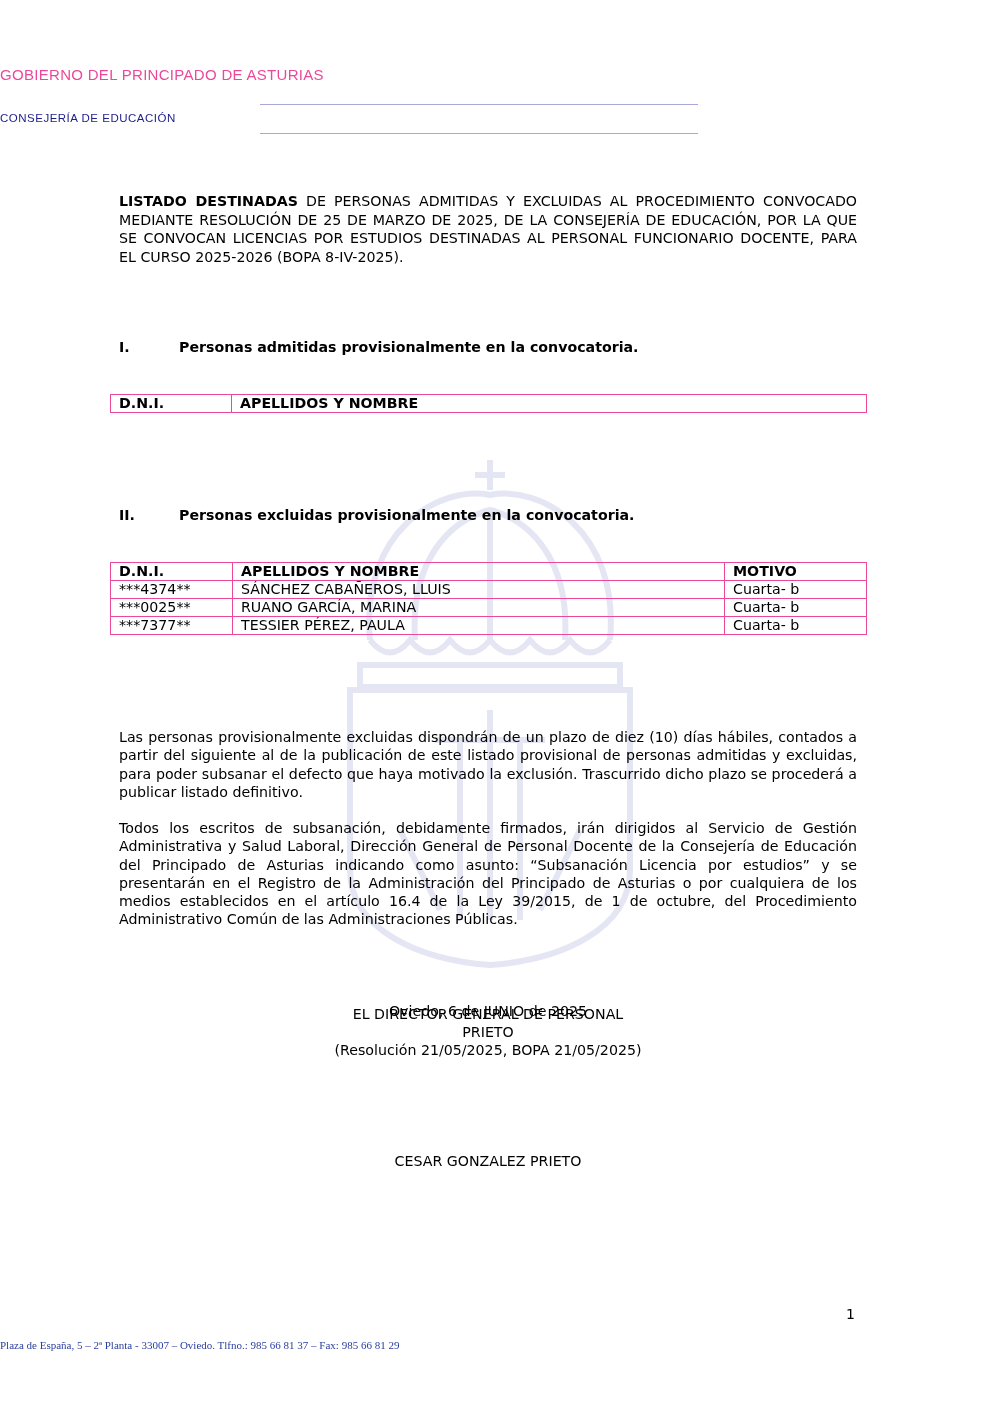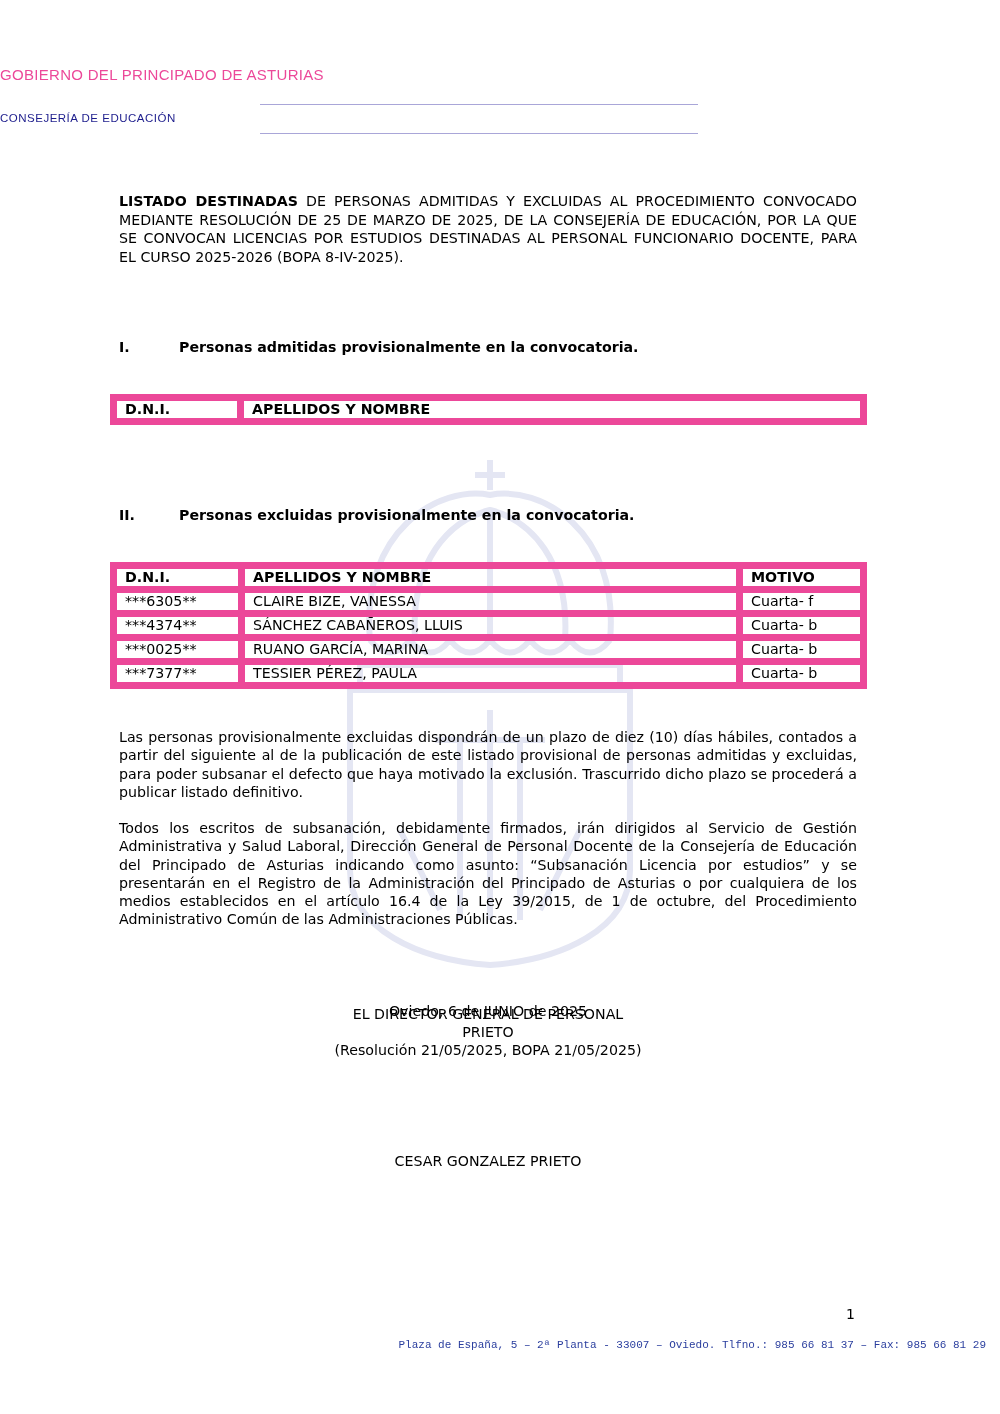--- a/index.html
+++ b/index.html
@@ -30,36 +30,36 @@
     .intro b { font-weight: bold; }
     .section-h {
       position: absolute; left: 119px; font-size: 14.2px; font-weight: bold;
     }
     .section-h .num { display: inline-block; width: 60px; }
     table.t {
       position: absolute; left: 110px; width: 757px; border-collapse: collapse;
       font-size: 14.2px;
     }
     table.t td, table.t th {
-      border: 7px solid #ec4899; padding: 0 16px 0 8px; height: 17px; line-height: 17px;
+      border: 1px solid #ec4899; padding: 0 16px 0 8px; height: 17px; line-height: 17px;
       text-align: left; font-weight: normal; white-space: nowrap;
     }
     table.t th { font-weight: bold; }
     .para {
       position: absolute; left: 119px; width: 738px;
       font-size: 14.2px; line-height: 18.3px; text-align: justify; text-align-last: left;
     }
     .sign {
       position: absolute; left: 0; width: 976px; text-align: center;
       font-size: 14.2px; line-height: 18.3px;
     }
     .page-num { position: absolute; left: 846px; top: 1306px; font-size: 14px; }
     .footer {
-      position: absolute; left: 0; width: 976px; top: 1339px; text-align: right;
-      font-family: Liberation Mono, monospace; font-size: 11px; color: #2a3e9e; margin-left: 10px;
+      position: absolute; left: 0; width: 976px; top: 1339px; text-align: left;
+      font-family: Liberation Serif, serif; font-size: 11px; color: #2a3e9e;
     }
   </style>
 </head>
 <body>
 
 <svg class="watermark" viewBox="0 0 300 530" fill="none" stroke="#e4e6f3" stroke-width="6">
   <path d="M150 20 v30 M135 35 h30"></path>
   <path d="M30 200 C20 90 100 45 150 55 C200 45 280 90 270 200"></path>
   <path d="M75 200 C70 120 110 80 150 70 C190 80 230 120 225 200"></path>
   <path d="M150 70 V200"></path>
@@ -95,25 +95,20 @@
 </div>
 
 <table class="t" style="top:562px;">
   <tbody>
       <tr>
     <th style="width:97px;">D.N.I.</th>
     <th style="width:467px;">APELLIDOS Y NOMBRE</th>
     <th>MOTIVO</th>
   </tr>
   <tr>
-    <td>***6305**</td>
-    <td>CLAIRE BIZE, VANESSA</td>
-    <td>Cuarta- f</td>
-  </tr>
-  <tr>
     <td>***4374**</td>
     <td>SÁNCHEZ CABAÑEROS, LLUIS</td>
     <td>Cuarta- b</td>
   </tr>
   <tr>
     <td>***0025**</td>
     <td>RUANO GARCÍA, MARINA</td>
     <td>Cuarta- b</td>
   </tr>
   <tr>

